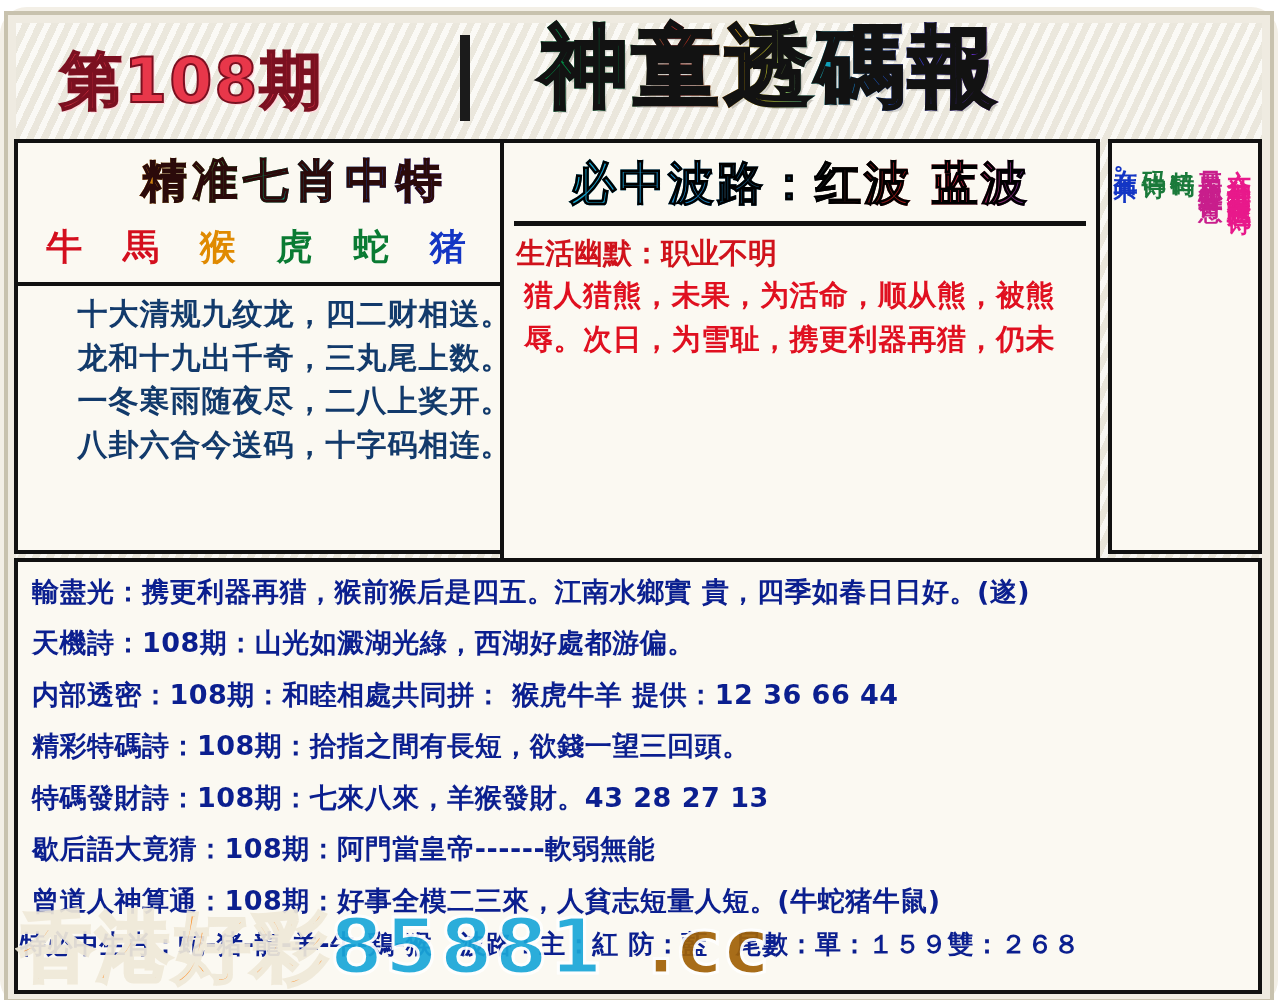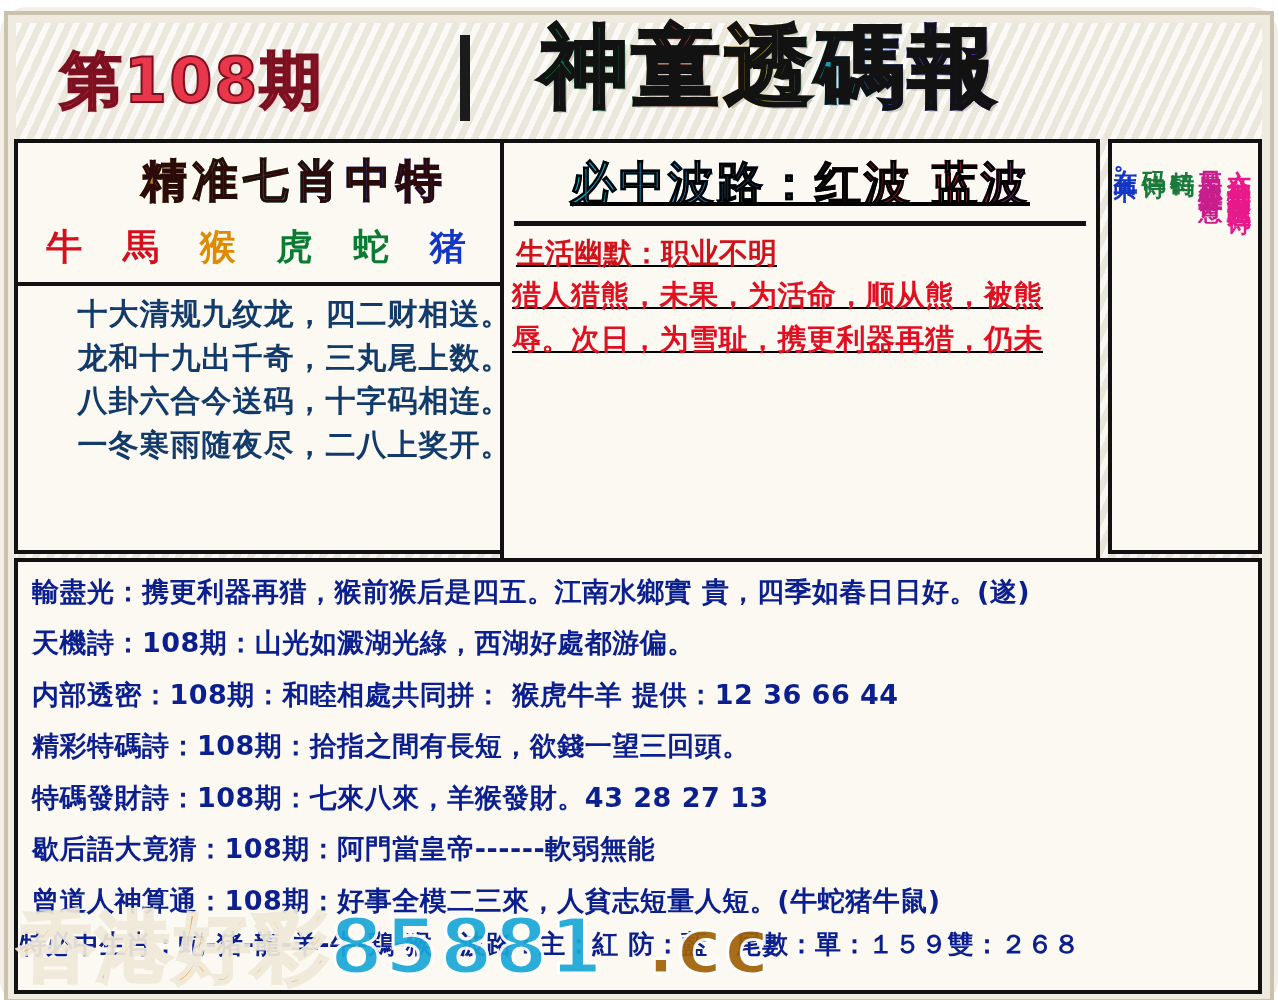--- a/index.html
+++ b/index.html
@@ -58,21 +58,21 @@
   }
 
   
   .box{
     position:absolute;
     border:4px solid #111;
     box-sizing:border-box;
     background:#fbf9f2;
   }
   #box-left{left:14px;top:132px;width:561px;height:415px;}
-  #box-mid{left:500px;top:132px;width:600px;height:480px;text-decoration:underline;}
+  #box-mid{left:500px;top:132px;width:600px;height:480px;}
   #box-right{left:1108px;top:132px;width:154px;height:415px;}
   #box-bottom{left:14px;top:551px;width:1248px;height:436px;background:#fbf9f2;}
 
   .lbl-title{
     text-align:center;
     font-size:45px;font-weight:bold;letter-spacing:6px;
     margin-top:8px;
     background:linear-gradient(90deg,#ff1a1a 0%,#ff7a00 20%,#00a651 42%,#0a4fd6 64%,#8a2be2 84%,#ff1a8c 100%);
     -webkit-background-clip:text;background-clip:text;color:transparent;
     -webkit-text-stroke:1.5px #2b0a0a;
@@ -103,21 +103,21 @@
     text-align:center;font-size:46px;font-weight:bold;letter-spacing:3px;
     margin-top:10px;color:#111;
     -webkit-text-stroke:1px #000;
     background:linear-gradient(90deg,#14b9c9 0%,#1b8bd0 30%,#111 55%,#e01b1b 72%,#0a2fd0 100%);
     -webkit-background-clip:text;background-clip:text;color:transparent;
   }
   .mid-rule{height:5px;background:#111;margin:6px 10px 8px 10px;}
   .mid-sub{
     font-size:29px;font-weight:bold;color:#d0121b;padding:0 12px;
   }
-  .mid-body{padding:0 8px;}
+  .mid-body{padding:0 20px;}
   .mid-body div{
     font-size:29px;font-weight:bold;color:#e01020;line-height:1.5;letter-spacing:0.5px;
   }
   .mid-last{color:#d0121b !important;}
 
   
   .vert-wrap{
     display:flex;flex-direction:row-reverse;justify-content:flex-start;
     height:100%;padding:8px 6px;box-sizing:border-box;gap:2px;
   }
@@ -184,22 +184,22 @@
       <span>猴</span>
       <span>虎</span>
       <span>蛇</span>
       <span>猪</span>
       <span>鷄</span>
     </div>
     <div class="hr-black"></div>
     <div class="poem-lines">
       <div>十大清规九纹龙，四二财相送。</div>
       <div>龙和十九出千奇，三丸尾上数。</div>
+      <div>一冬寒雨随夜尽，二八上奖开。</div>
       <div>八卦六合今送码，十字码相连。</div>
-      <div>一冬寒雨随夜尽，二八上奖开。</div>
     </div>
   </div>
 
   <div class="box" id="box-mid">
     <div class="mid-title">必中波路：红波 蓝波</div>
     <div class="mid-rule"></div>
     <div class="mid-sub">生活幽默：职业不明</div>
     <div class="mid-body">
       <div>猎人猎熊，未果，为活命，顺从熊，被熊</div>
       <div>辱。次日，为雪耻，携更利器再猎，仍未</div>

